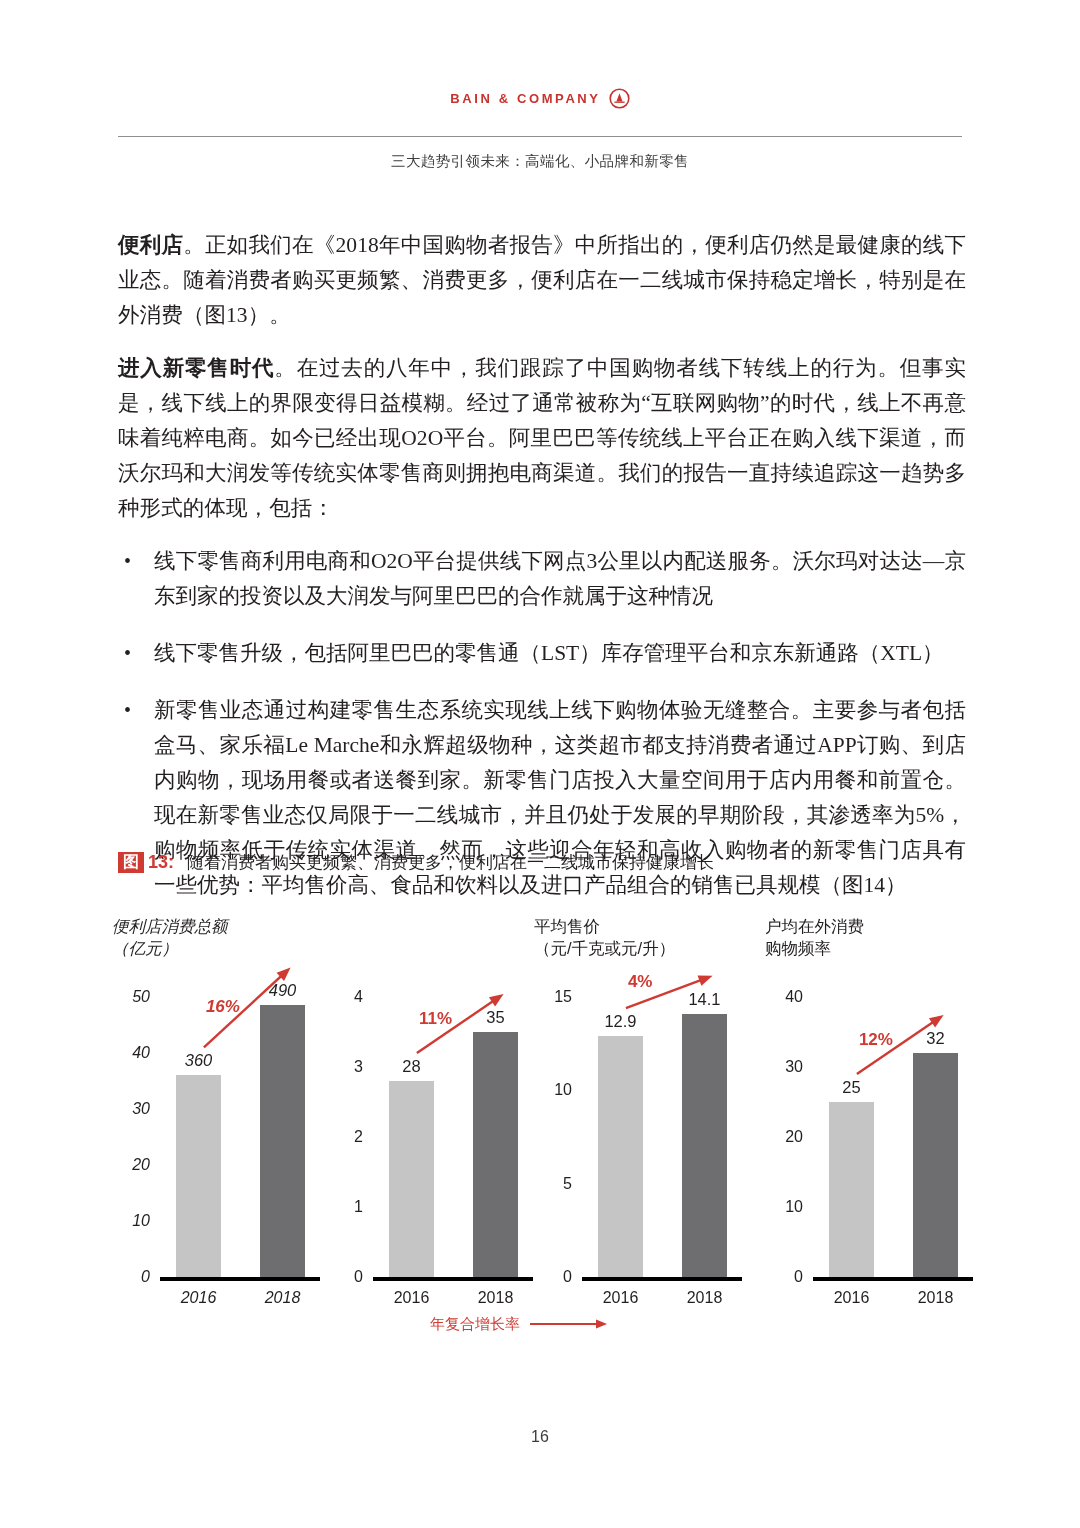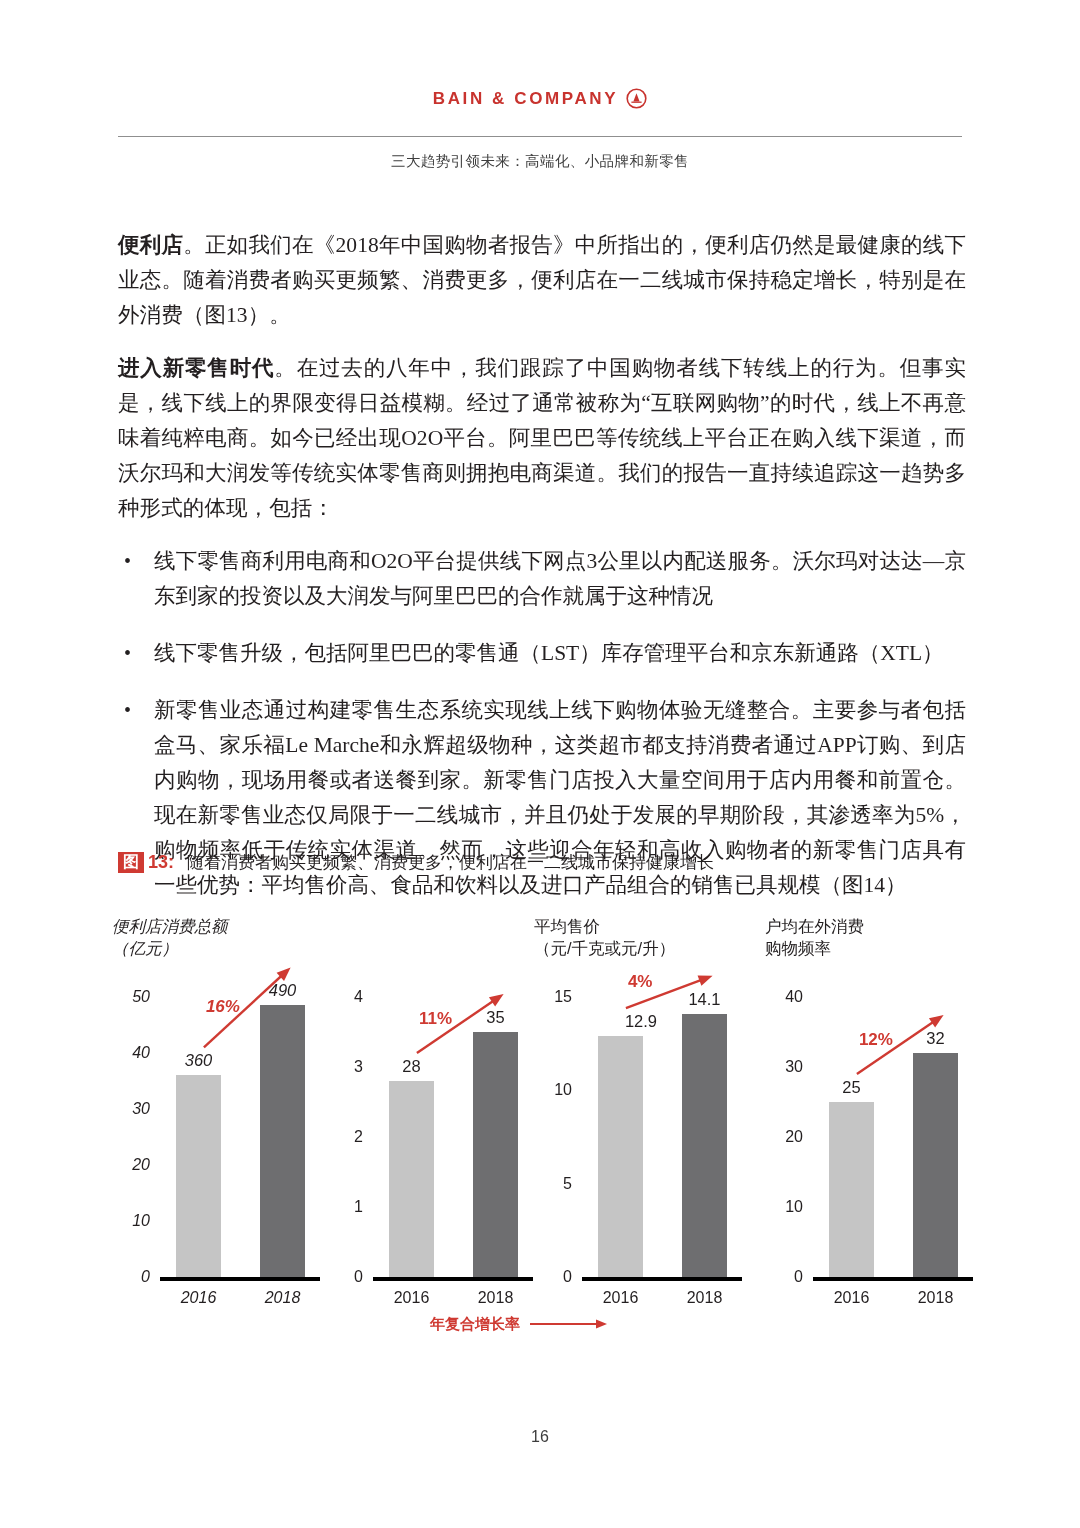--- a/index.html
+++ b/index.html
@@ -26,21 +26,21 @@
     top: 88px;
     left: 0;
     width: 1080px;
     text-align: center;
     height: 26px;
   }
   .brand-text {
     display: inline-block;
     vertical-align: middle;
     font-family: "Liberation Sans", sans-serif;
-    font-size: 17px;
+    font-size: 13px;
     letter-spacing: 2.6px;
     font-weight: 700;
     color: #c8332e;
   }
   .brand-mark {
     display: inline-block;
     vertical-align: middle;
     margin-left: 8px;
     width: 21px;
     height: 21px;
@@ -212,21 +212,21 @@
     position: absolute;
     overflow: visible;
   }
 
   .legend {
     position: absolute;
     left: 430px;
     top: 1315px;
     font-family: "Liberation Sans", sans-serif;
     font-size: 15px;
-    font-weight: 700;
+    font-weight: 400;
     color: #cf3a32;
     white-space: nowrap;
     display: flex;
     align-items: center;
   }
   .legend-arrow { margin-left: 10px; display:inline-block; }
 
   .notes {
     position: absolute;
     left: 118px;
@@ -344,21 +344,21 @@
           <div>平均售价</div>
           <div>（元/千克或元/升）</div>
         </div>
         <div class="plot">
           <div class="axis-label" style="left: 0px; top: 300px;">0</div>
           <div class="axis-label" style="left: 0px; top: 206.667px;">5</div>
           <div class="axis-label" style="left: 0px; top: 113.333px;">10</div>
           <div class="axis-label" style="left: 0px; top: 20px;">15</div>
           <div class="baseline" style="left: 48px; width: 160px; top: 300px;"></div>
           <div class="bar light" style="left: 64px; width: 45px; height: 240.8px; bottom: 10px;"></div>
-          <div class="bar-value" style="left: 50px; width: 73px; top: 35.2px; text-align: right;">12.9</div>
+          <div class="bar-value" style="left: 50px; width: 73px; top: 35.2px;">12.9</div>
           <div class="xtick" style="left: 50px; width: 73px; top: 312px;">2016</div>
           <div class="bar dark" style="left: 148px; width: 45px; height: 263.2px; bottom: 10px;"></div>
           <div class="bar-value" style="left: 134px; width: 73px; top: 12.8px;">14.1</div>
           <div class="xtick" style="left: 134px; width: 73px; top: 312px;">2018</div>
           <svg class="arrow-svg" width="225" height="310" style="left: 0px; top: 0px;">
             <line x1="91.9" y1="31.200000000000017" x2="170.16944637727332" y2="1.9505183088390496" stroke="#cf3a32" stroke-width="2.4"></line>
             <path d="M 178.6 -1.1999999999999886 L 167.411122220049 8.852811249860379 L 163.56048873146798 -1.4511987334722356 Z" fill="#cf3a32"></path>
           </svg>
           <div class="cagr" style="left: 93.91px; top: -4.52px;">4%</div>
         </div>

